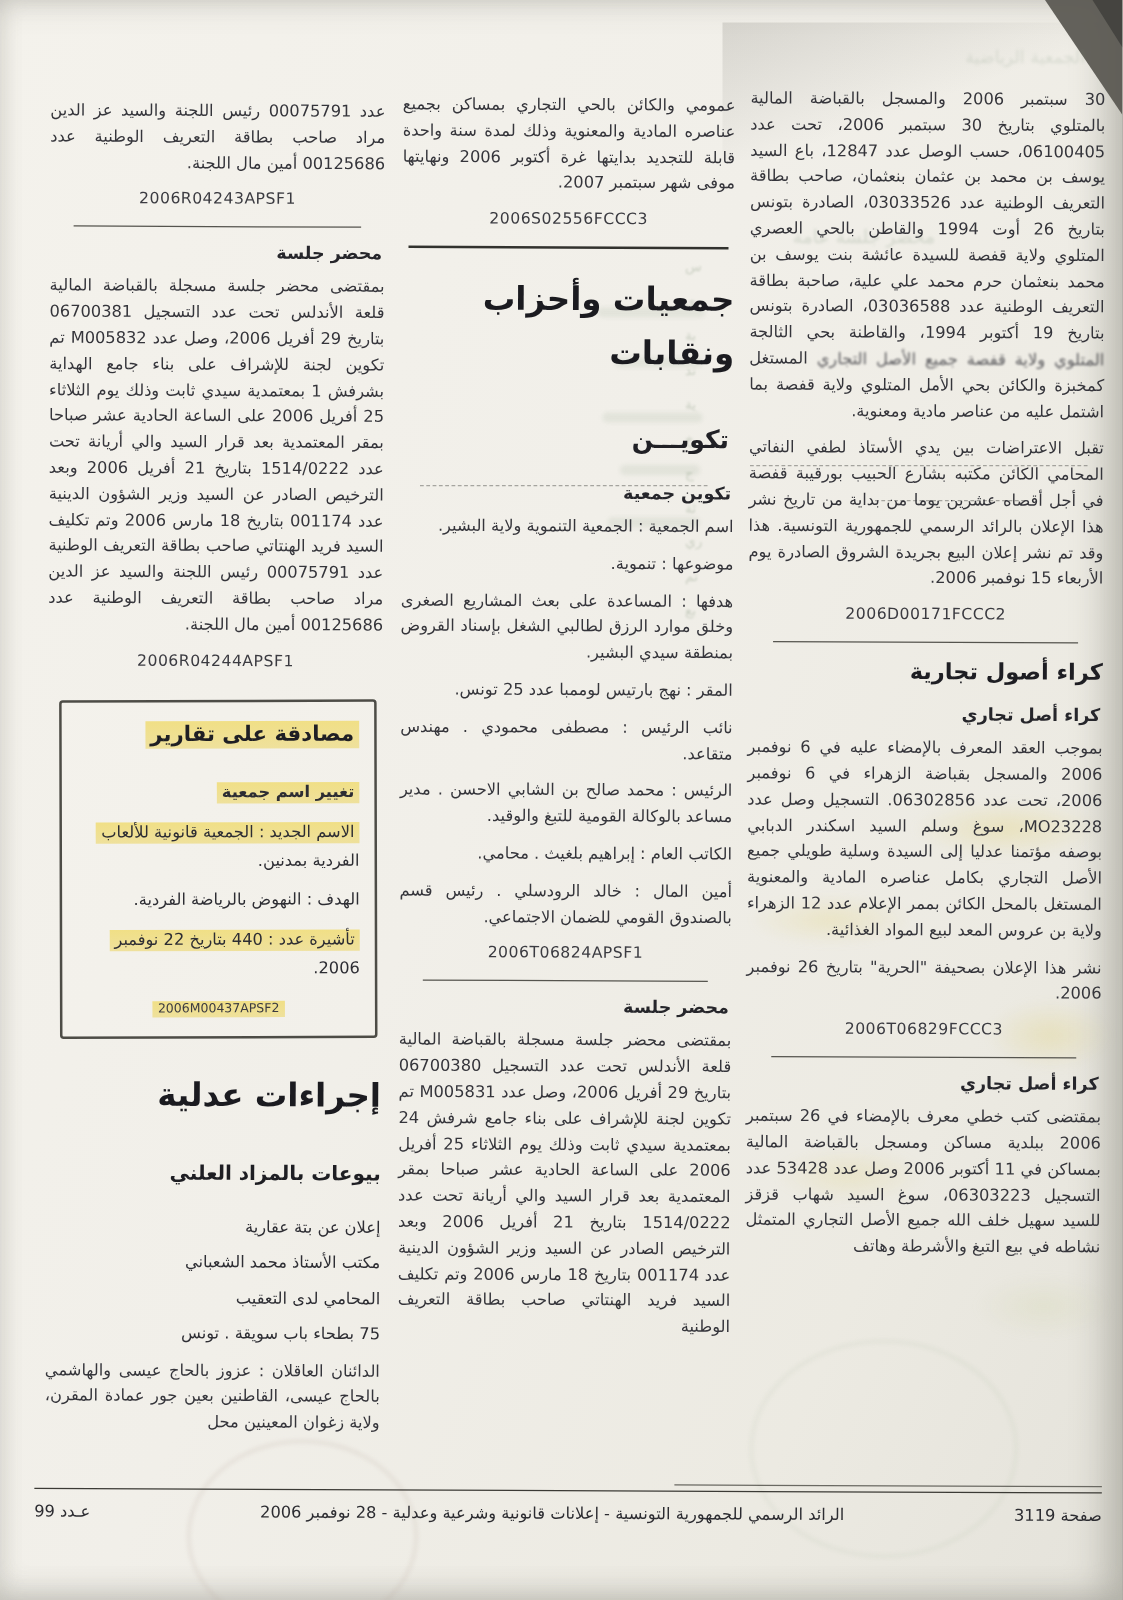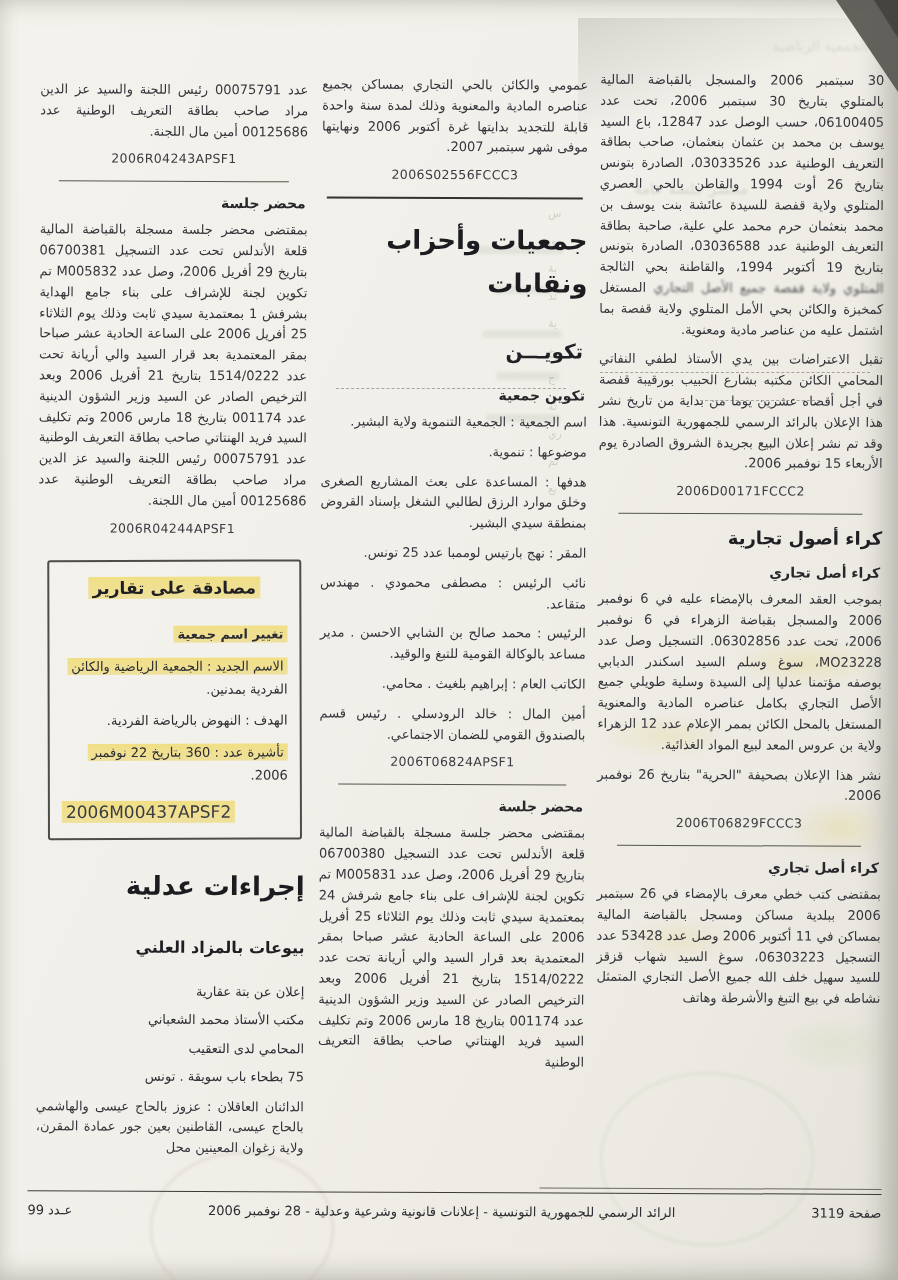--- a/index.html
+++ b/index.html
@@ -20,24 +20,24 @@
   .divider{border:none;border-top:1.3px solid#55544e;width:86%;margin:15px auto 13px;}
   .divider.thick{border-top:2.2px solid#32322e;width:96%;}
   .sub-title{font-size:14px;font-weight:bold;text-align:right;color:#26262b;margin:13px 2px 7px 0;}
   .section-title{font-size:18px;font-weight:bold;text-align:right;color:#1e1e23;margin:8px 0 16px;letter-spacing:.5px;}
   .mega-title{font-size:26px;font-weight:bold;line-height:1.65;text-align:right;color:#1b1b20;margin:20px 0 10px;letter-spacing:.5px;}
   .mid-sub{font-size:20px;font-weight:bold;text-align:right;color:#202025;margin:34px 4px 24px 0;letter-spacing:1px;}
   .smeared{filter:blur(.9px);opacity:.8;}
   
   .approval-box{position:relative;border:2.2px solid#4d4c46;border-radius:3px;margin:24px 4px 26px 10px;padding:14px 12px 16px;transform:rotate(-.4deg);background:rgba(255,255,255,.08);}
   .hl{background:linear-gradient(rgba(240,220,116,.85),rgba(236,214,104,.6));padding:1px 4px;box-decoration-break:clone;-webkit-box-decoration-break:clone;}
-  .box-title{font-size:17px;font-weight:bold;color:#1f1f24;text-align:center;margin:2px 0 26px;}
+  .box-title{font-size:17px;font-weight:bold;color:#1f1f24;text-align:right;margin:2px 0 26px;}
   .box-line{font-size:13px;line-height:1.75;text-align:right;margin:9px 0;color:#2d2d33;}
   .box-sub{font-weight:bold;margin-top:20px;}
-  .box-code{direction:ltr;margin-top:14px;font-size:17px;color:#3b3b41;}
+  .box-code{direction:ltr;text-align:center;margin-top:14px;font-size:10px;color:#3b3b41;}
   
   .footer{position:absolute;left:30px;right:14px;top:1192px;direction:rtl;}
   .footer-rule{border:none;border-top:1.7px solid#3b3a35;margin:0;}
   .footer-rule2{position:absolute;right:0;top:-5px;width:40%;border:none;border-top:1px solid#6a6962;margin:0;}
   .footer-row{display:flex;justify-content:space-between;align-items:baseline;margin-top:11px;font-size:13px;color:#2c2c31;}
   .footer-center{flex:1;text-align:center;padding:0 30px;}
   
   .corner-fold{position:absolute;top:0;right:0;width:0;height:0;border-top:92px solid#5c5a54;border-left:62px solid transparent;filter:blur(.6px);opacity:.95;}
   .corner-fold2{position:absolute;top:0;right:0;width:0;height:0;border-top:38px solid#454440;border-left:24px solid transparent;}
   .fold-shadow{position:absolute;top:18px;right:0;width:320px;height:110px;background:linear-gradient(160deg,rgba(120,118,110,.22),rgba(120,118,110,0) 55%);pointer-events:none;}
@@ -128,23 +128,23 @@
       <p class="body-text">عدد 00075791 رئيس اللجنة والسيد عز الدين مراد صاحب بطاقة التعريف الوطنية عدد 00125686 أمين مال اللجنة.</p>
       <div class="code">2006R04243APSF1</div>
       <hr class="divider">
       <h3 class="sub-title">محضر جلسة</h3>
       <p class="body-text">بمقتضى محضر جلسة مسجلة بالقباضة المالية قلعة الأندلس تحت عدد التسجيل 06700381 بتاريخ 29 أفريل 2006، وصل عدد M005832 تم تكوين لجنة للإشراف على بناء جامع الهداية بشرفش 1 بمعتمدية سيدي ثابت وذلك يوم الثلاثاء 25 أفريل 2006 على الساعة الحادية عشر صباحا بمقر المعتمدية بعد قرار السيد والي أريانة تحت عدد 1514/0222 بتاريخ 21 أفريل 2006 وبعد الترخيص الصادر عن السيد وزير الشؤون الدينية عدد 001174 بتاريخ 18 مارس 2006 وتم تكليف السيد فريد الهنتاتي صاحب بطاقة التعريف الوطنية عدد 00075791 رئيس اللجنة والسيد عز الدين مراد صاحب بطاقة التعريف الوطنية عدد 00125686 أمين مال اللجنة.</p>
       <div class="code">2006R04244APSF1</div>
 
       <div class="approval-box">
         <div class="box-title"><span class="hl">مصادقة على تقارير</span></div>
         <div class="box-line box-sub"><span class="hl">تغيير اسم جمعية</span></div>
-        <div class="box-line"><span class="hl">الاسم الجديد : الجمعية الرياضية والكائن</span><span> الفردية بمدنين.</span></div>
+        <div class="box-line"><span class="hl">الاسم الجديد : الجمعية قانونية للألعاب</span><span> الفردية بمدنين.</span></div>
         <div class="box-line">الهدف : النهوض بالرياضة الفردية.</div>
-        <div class="box-line"><span class="hl">تأشيرة عدد : 360 بتاريخ 22 نوفمبر</span><span> 2006.</span></div>
+        <div class="box-line"><span class="hl">تأشيرة عدد : 440 بتاريخ 22 نوفمبر</span><span> 2006.</span></div>
         <div class="box-code"><span class="hl">2006M00437APSF2</span></div>
       </div>
 
       <h1 class="mega-title">إجراءات عدلية</h1>
       <h2 class="section-title" style="font-size:16px;margin:30px 0 24px;">بيوعات بالمزاد العلني</h2>
       <p class="line-right">إعلان عن بتة عقارية</p>
       <p class="line-right">مكتب الأستاذ محمد الشعباني</p>
       <p class="line-right">المحامي لدى التعقيب</p>
       <p class="line-right">75 بطحاء باب سويقة . تونس</p>
       <p class="body-text">الدائنان العاقلان : عزوز بالحاج عيسى والهاشمي بالحاج عيسى، القاطنين بعين جور عمادة المقرن، ولاية زغوان المعينين محل</p>

